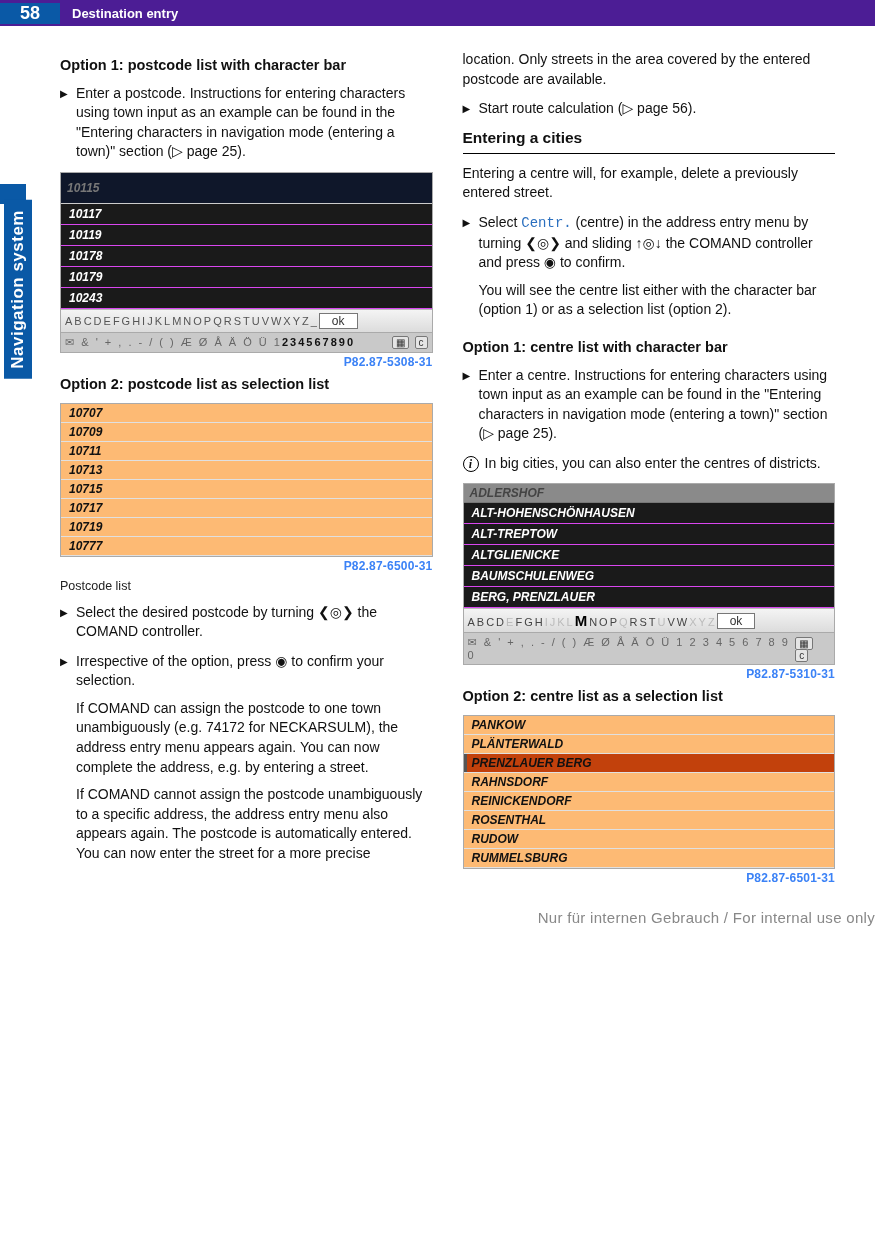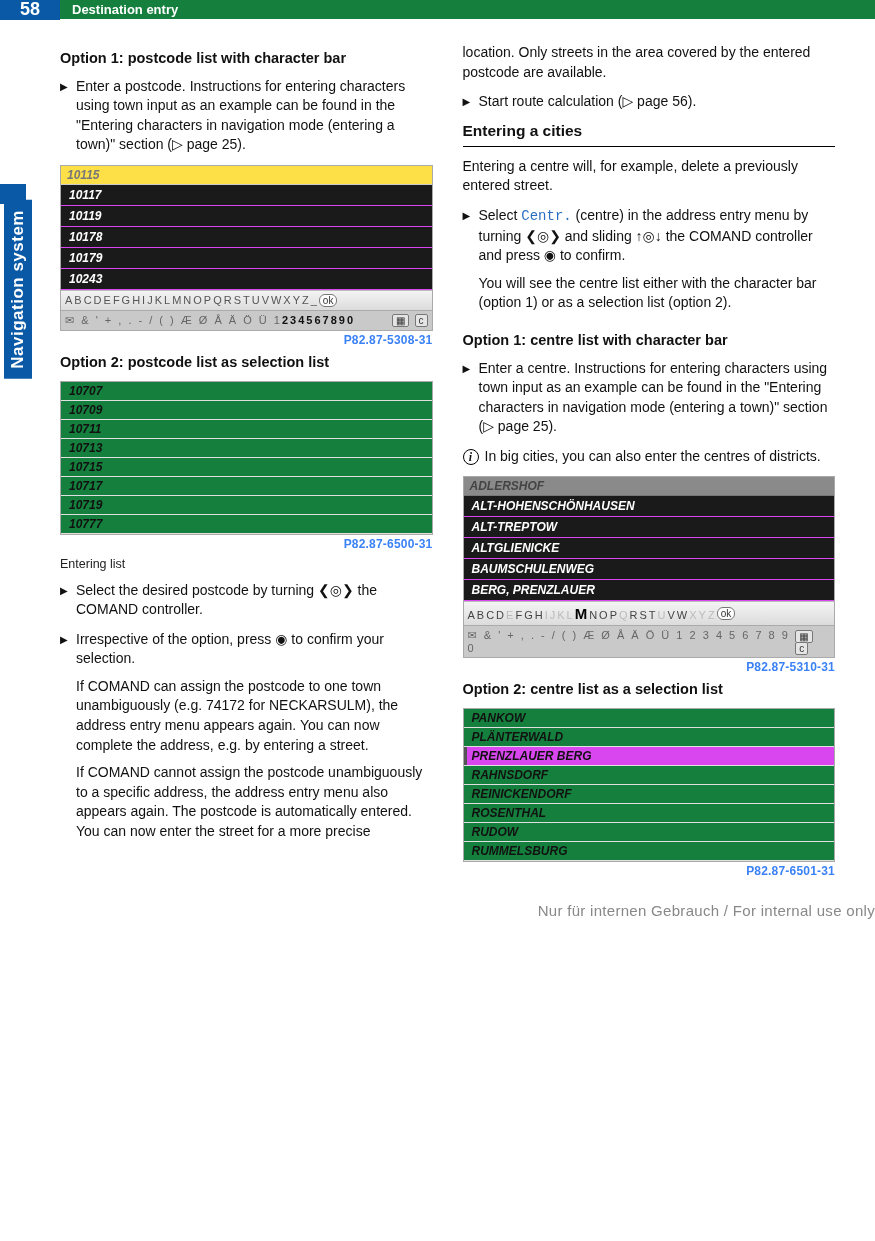--- a/index.html
+++ b/index.html
@@ -1,17 +1,17 @@
 <!DOCTYPE html>
 <html><head>
 <meta charset="utf-8">
 <style>
 *{box-sizing:border-box;margin:0;padding:0}
 body{font-family:Arial,Helvetica,sans-serif;font-size:14px;color:#111;background:#fff;width:875px;padding:0 0 20px 0}
-.header-bar{background:#15803d;color:#fff;height:19px;display:flex;align-items:center}
+.header-bar{background:#4c1d95;color:#fff;height:26px;display:flex;align-items:center}
 .page-num{background:#0a59a6;color:#fff;font-weight:bold;font-size:18px;width:60px;text-align:center}
 .header-title{font-weight:bold;font-size:13px;padding-left:12px}
 .side-tab{position:absolute;left:4px;top:200px;background:#0a59a6;color:#fff;font-weight:bold;font-size:17px;writing-mode:vertical-rl;transform:rotate(180deg);padding:10px 4px;letter-spacing:0.5px}
 .side-tab-spacer{position:absolute;left:0;top:184px;width:26px;height:20px;background:#0a59a6}
 .body-area{display:flex;padding:24px 40px 0 60px;gap:30px;position:relative}
 .col{flex:1;min-width:0}
 .h-bold{font-weight:bold;font-size:14.5px;margin:6px 0 8px 0;line-height:1.35}
 .h-sub{font-weight:bold;font-size:15.5px;margin:10px 0 6px 0}
 .rule{border:0;border-top:1px solid #000;margin:4px 0 10px 0}
 .para{line-height:1.4;margin:0 0 10px 0}
@@ -23,27 +23,27 @@
 .note .icon{flex:0 0 22px}
 .note .icon span{display:inline-block;width:16px;height:16px;border:1.5px solid #000;border-radius:50%;text-align:center;font-family:Georgia,serif;font-style:italic;font-weight:bold;line-height:14px;font-size:12px}
 .note .txt{flex:1}
 .cap{font-size:12.5px;color:#222;margin:2px 0 10px 0}
 .figref{font-size:12px;color:#3b82f6;text-align:right;font-weight:bold;margin:2px 0 6px 0;letter-spacing:.2px}
 .menu{font-family:"Courier New",monospace;color:#2a6fbf}
 
 
 .fig{border:1px solid #aaa;margin:6px 0 2px 0;font-family:Arial;font-size:12px;background:#fff}
 .fig .sel{background:#fff;color:#111;padding:2px 6px;font-weight:bold;font-style:italic;border-bottom:1px solid #ccc}
-.fig .cur{background:#fde047;color:#777;padding:2px 6px;font-weight:bold;font-style:italic;border-bottom:1px solid #ccc}
+.fig .cur{background:#0f172a;color:#777;padding:8px 6px;font-weight:bold;font-style:italic;border-bottom:1px solid #ccc}
 .fig .darkrow{background:#1a1a1a;color:#fff;padding:3px 8px;font-weight:bold;font-style:italic;border-bottom:1px solid #d946ef}
 .fig .greyrow{background:#8a8a8a;color:#444;padding:2px 6px;font-style:italic;font-weight:bold;border-bottom:1px solid #777}
-.fig .listrow{background:#15803d;color:#111;padding:2px 8px;font-weight:bold;font-style:italic;border-bottom:1px solid #e0e0e0}
-.fig .listrow.sel{background:#d946ef;box-shadow:inset 3px 0 0 #555}
+.fig .listrow{background:#fdba74;color:#111;padding:2px 8px;font-weight:bold;font-style:italic;border-bottom:1px solid #e0e0e0}
+.fig .listrow.sel{background:#c2410c;box-shadow:inset 3px 0 0 #555}
 .fig .charbar{background:linear-gradient(#f4f4f4,#dcdcdc);color:#555;padding:3px 4px;font-size:11px;letter-spacing:2px;border-top:1px solid #bbb;display:flex;align-items:center;}
-.fig .charbar .ok{border:1px solid #777;border-radius:6px;padding:0 3px;font-size:10px;letter-spacing:0;color:#333;background:#fff}
+.fig .charbar .ok{border:1px solid #777;border-radius:0;padding:0 12px;font-size:12px;letter-spacing:0;color:#333;background:#fff}
 .fig .charbar2{background:#c9c9c9;color:#666;padding:3px 4px;font-size:11px;letter-spacing:2px;border-top:1px solid #aaa;display:flex;align-items:center;justify-content:space-between}
 .fig .charbar2 .num{color:#111;font-weight:bold;letter-spacing:2px}
 .fig .charbar2 .box{border:1px solid #777;border-radius:2px;padding:0 3px;font-size:10px;letter-spacing:0;color:#333;background:#e5e5e5}
 
 .footer-note{text-align:right;color:#888;font-size:15px;margin-top:18px;letter-spacing:.3px}
 .solidtri::before{content:"▶";font-size:10px}
 </style>
 </head>
 <body>
 
@@ -90,21 +90,21 @@
       <div class="listrow">10709</div>
       <div class="listrow">10711</div>
       <div class="listrow">10713</div>
       <div class="listrow">10715</div>
       <div class="listrow">10717</div>
       <div class="listrow">10719</div>
       <div class="listrow">10777</div>
     </div>
     <div class="figref">P82.87-6500-31</div>
 
-    <div class="cap">Entering list</div>
+    <div class="cap">Postcode list</div>
 
     <div class="step">
       <div class="arrow"><span class="solidtri"></span></div>
       <div class="txt">Select the desired postcode by turning ❮◎❯ the COMAND controller.</div>
     </div>
 
     <div class="step">
       <div class="arrow"><span class="solidtri"></span></div>
       <div class="txt">
         <p>Irrespective of the option, press ◉ to confirm your selection.</p>

